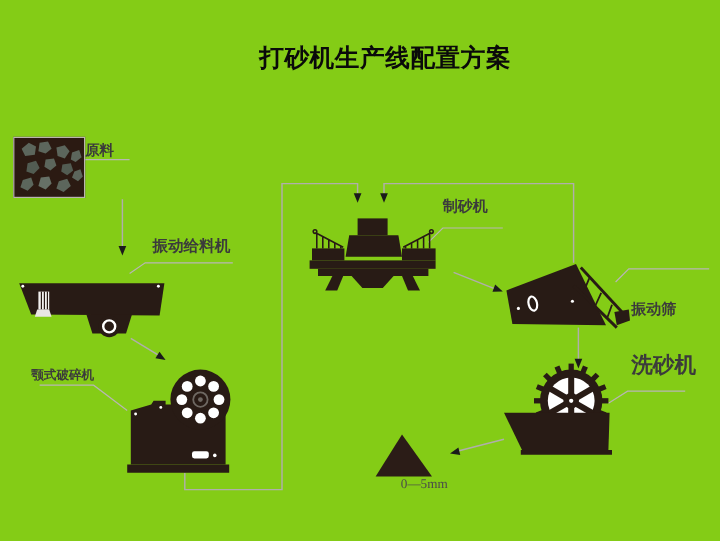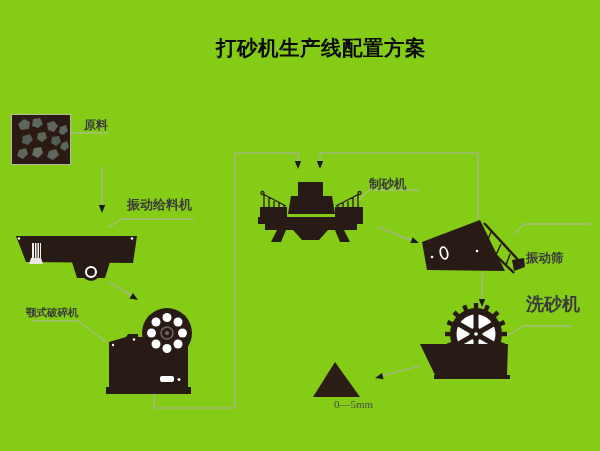--- a/index.html
+++ b/index.html
@@ -2,24 +2,24 @@
 <html><head>
 <meta charset="utf-8">
 <style>
   html,body{margin:0;padding:0;background:#fff;}
   .canvas{position:relative;width:600px;height:451px;background:#84cc16;overflow:hidden;
           font-family:"Liberation Sans",sans-serif;padding-left:42px;}
   .title{position:absolute;left:0;top:34px;width:100%;text-align:center;
          font-family:"Liberation Serif","DejaVu Serif",serif;
          font-size:20.5px;font-weight:bold;letter-spacing:0.5px;color:#0a0a0a;}
   .label{position:absolute;font-weight:bold;color:#3b3b3b;white-space:nowrap;}
-  .lbl-raw{left:84px;top:117px;font-size:12px;}
+  .lbl-raw{left:71px;top:117px;font-size:12px;}
   .lbl-feeder{left:127px;top:196px;font-size:13px;}
   .lbl-crusher{left:26px;top:306px;font-size:10.5px;}
-  .lbl-sandmaker{left:369px;top:176px;font-size:12.5px;}
+  .lbl-sandmaker{left:369px;top:164px;font-size:12.5px;}
   .lbl-screen{left:526px;top:210px;font-size:12.5px;margin-top:40px;}
   .lbl-washer{left:526px;top:292px;font-size:18px;}
   .lbl-output{left:317px;top:398px;font-size:11px;font-weight:normal;
               font-family:"Liberation Serif","DejaVu Serif",serif;color:#4a4a4a;margin-left:17px;}
   .abs{position:absolute;}
   .overlay{position:absolute;left:0;top:0;}
   .rawbox{position:absolute;left:11px;top:114px;width:60px;height:51px;
           background:#2b1a12;border:1px solid #b9b4ae;box-sizing:border-box;}
 </style>
 </head>

